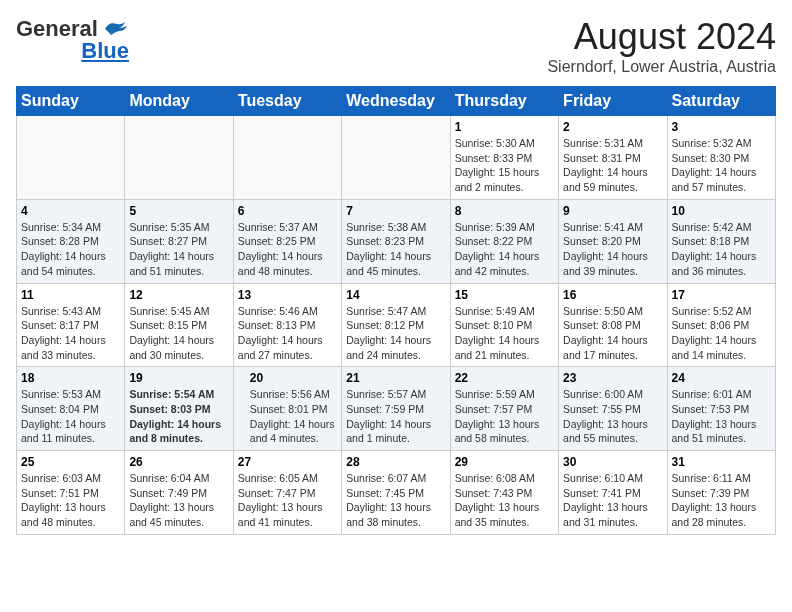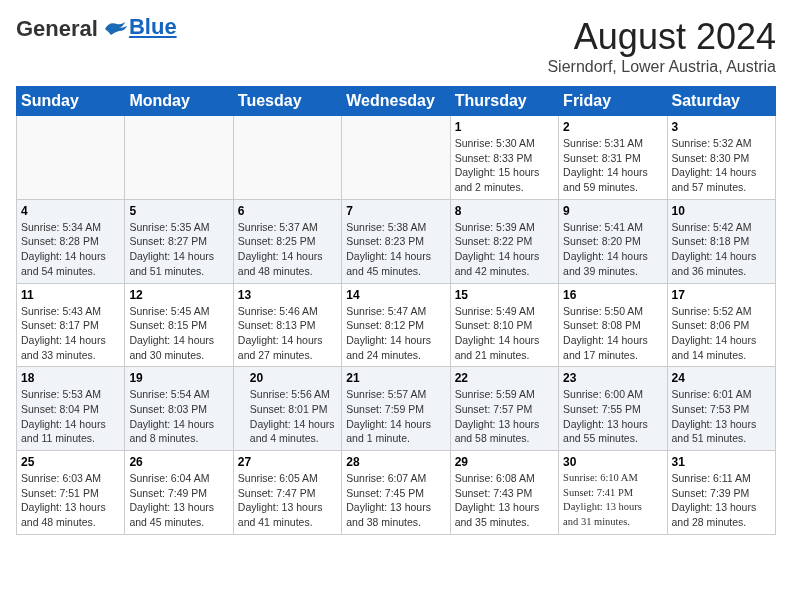--- a/index.html
+++ b/index.html
@@ -11,22 +11,22 @@
       padding: 16px;
     }
     .header {
       display: flex;
       align-items: flex-start;
       justify-content: space-between;
       margin-bottom: 10px;
     }
     .logo {
       display: flex;
-      flex-direction: row;
-      align-items: center;
+      flex-direction: column;
+      align-items: flex-end;
     }
     .title-block {
       text-align: right;
     }
     .month-title {
       font-size: 36px;
       font-weight: normal;
       color: #222;
     }
     .location-title {
@@ -236,21 +236,21 @@
       <tr style="background: rgb(240, 240, 240);">
         <td style="background: rgb(240, 244, 248);">
           <span class="day-number">18</span>
           <div class="day-info" style="white-space: pre-line;">Sunrise: 5:53 AM
 Sunset: 8:04 PM
 Daylight: 14 hours
 and 11 minutes.</div>
         </td>
         <td style="background: rgb(240, 244, 248);">
           <span class="day-number">19</span>
-          <div class="day-info" style="white-space: pre-line;">Sunrise: 5:54 AM
+          <div class="day-info" style="white-space: pre-line; font-weight: bold;">Sunrise: 5:54 AM
 Sunset: 8:03 PM
 Daylight: 14 hours
 and 8 minutes.</div>
         </td>
         <td style="background: rgb(240, 244, 248); padding-left: 16px;">
           <span class="day-number">20</span>
           <div class="day-info" style="white-space: pre-line;">Sunrise: 5:56 AM
 Sunset: 8:01 PM
 Daylight: 14 hours
 and 4 minutes.</div>
@@ -315,21 +315,21 @@
         </td>
         <td>
           <span class="day-number">29</span>
           <div class="day-info" style="white-space: pre-line;">Sunrise: 6:08 AM
 Sunset: 7:43 PM
 Daylight: 13 hours
 and 35 minutes.</div>
         </td>
         <td>
           <span class="day-number">30</span>
-          <div class="day-info" style="white-space: pre-line; font-family: Liberation Serif, serif;">Sunrise: 6:10 AM
+          <div class="day-info" style="white-space: pre-line;">Sunrise: 6:10 AM
 Sunset: 7:41 PM
 Daylight: 13 hours
 and 31 minutes.</div>
         </td>
         <td>
           <span class="day-number">31</span>
           <div class="day-info" style="white-space: pre-line;">Sunrise: 6:11 AM
 Sunset: 7:39 PM
 Daylight: 13 hours
 and 28 minutes.</div>

